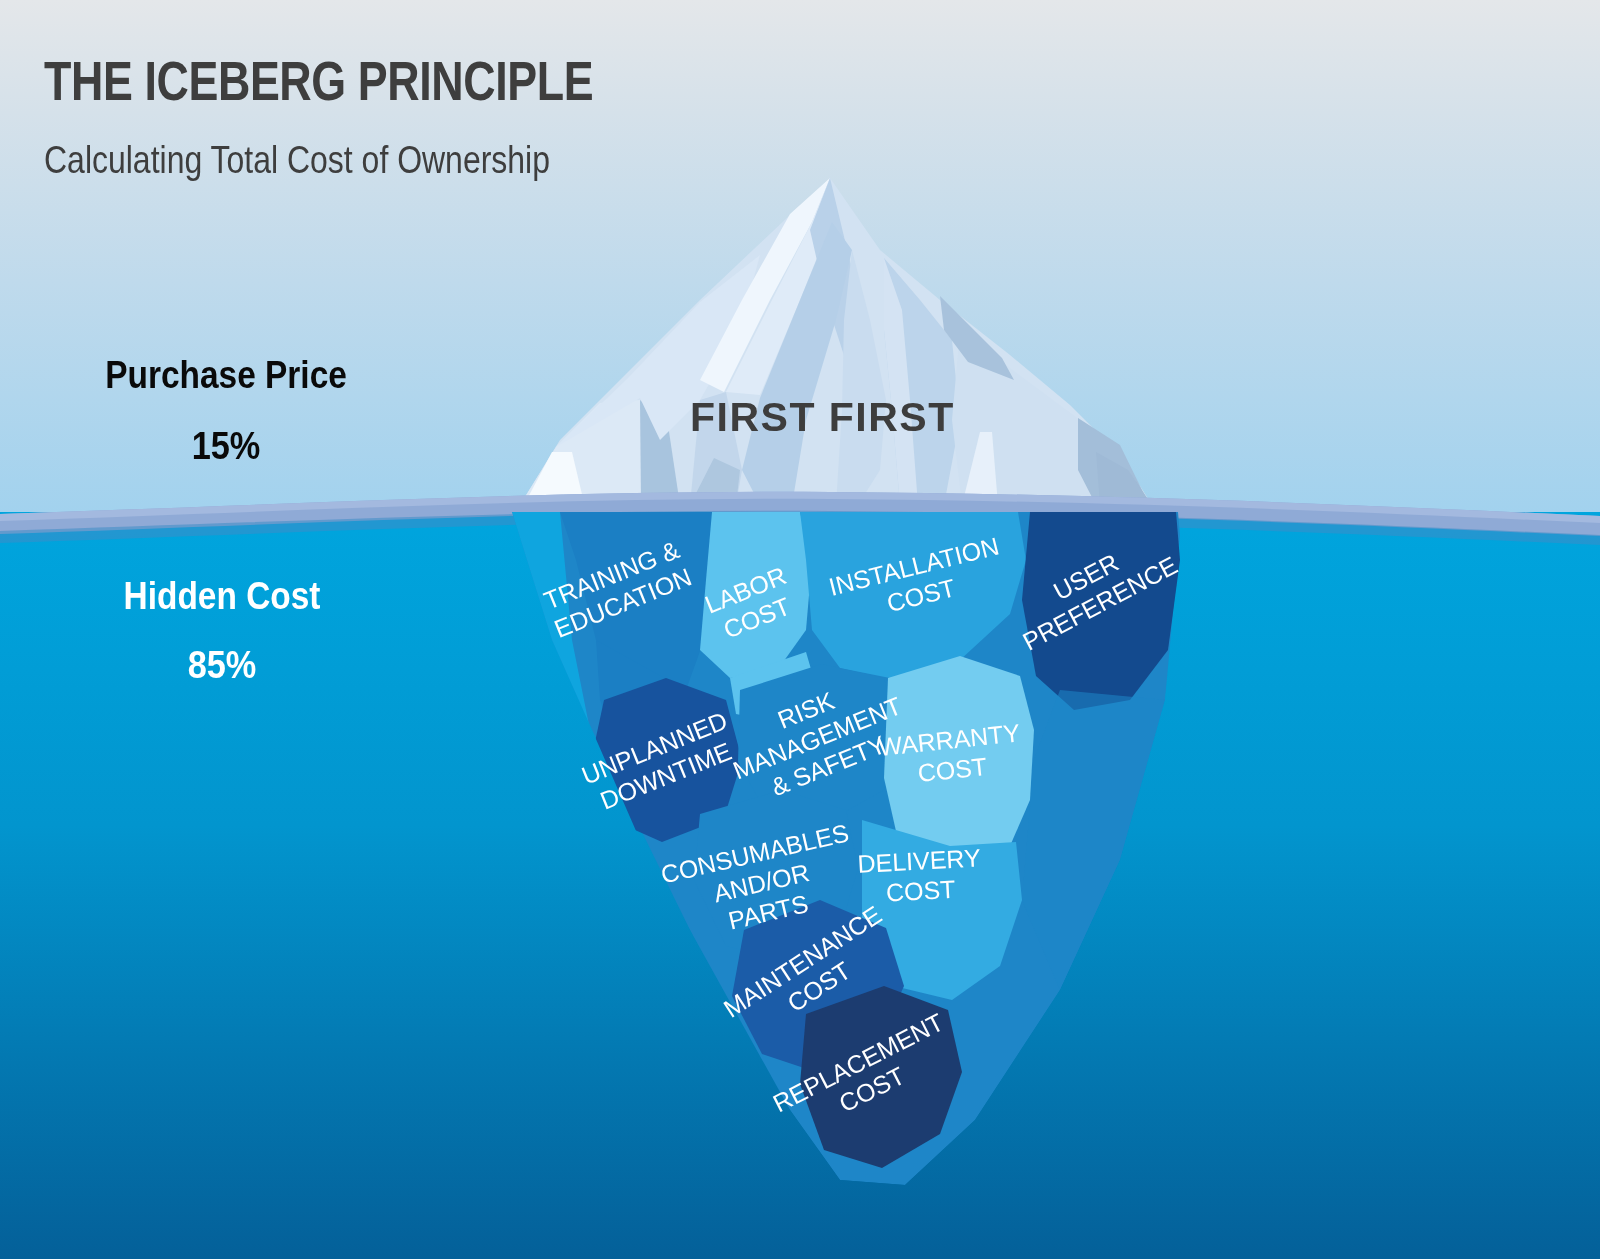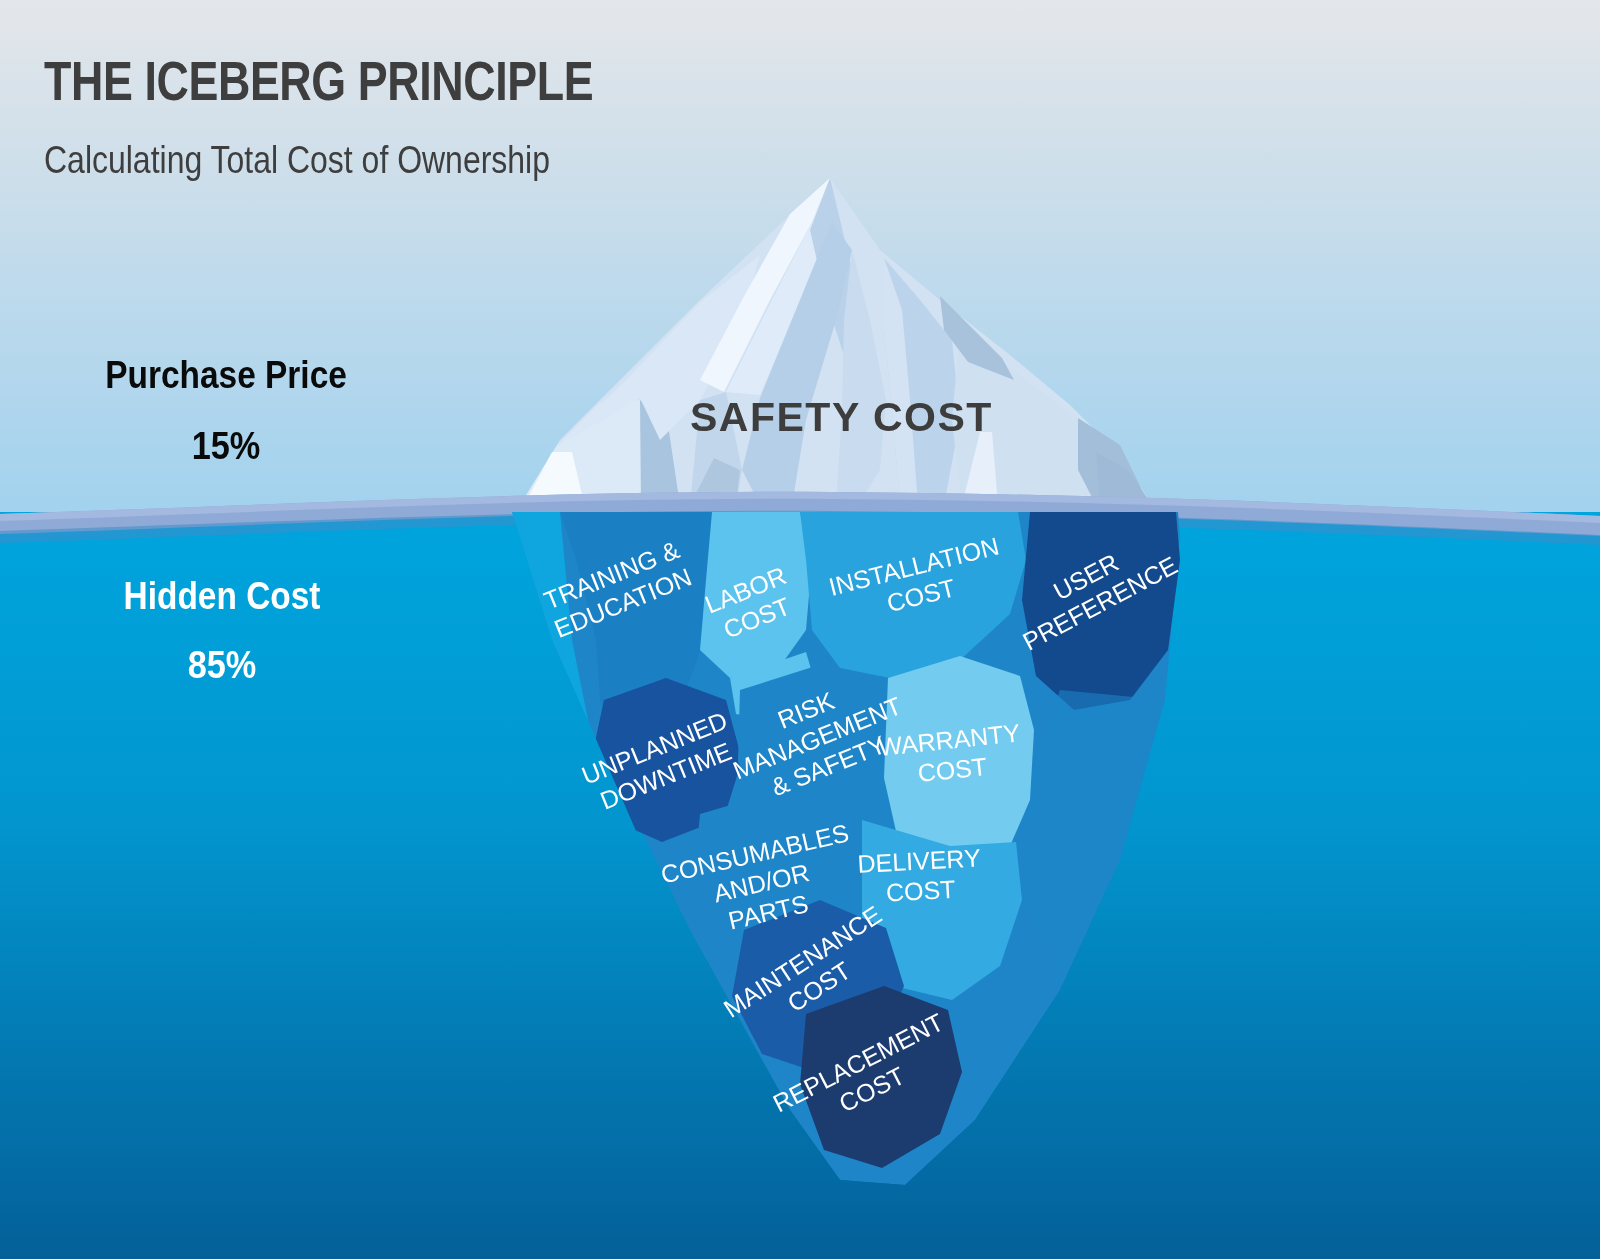--- a/index.html
+++ b/index.html
@@ -285,15 +285,15 @@
   <div class="overlay-text" id="subtitle">Calculating Total Cost of Ownership</div>
 
   <div class="overlay-text side-label" id="purchase-label">Purchase Price</div>
 
   <div class="overlay-text side-label" id="purchase-value">15%</div>
 
   <div class="overlay-text side-label" id="hidden-label">Hidden Cost</div>
 
   <div class="overlay-text side-label" id="hidden-value">85%</div>
 
-  <div class="overlay-text" id="first-cost-label">SAFETY COST</div>
+  <div class="overlay-text" id="first-cost-label">FIRST FIRST</div>
 
 </div>
 
 </body></html>

